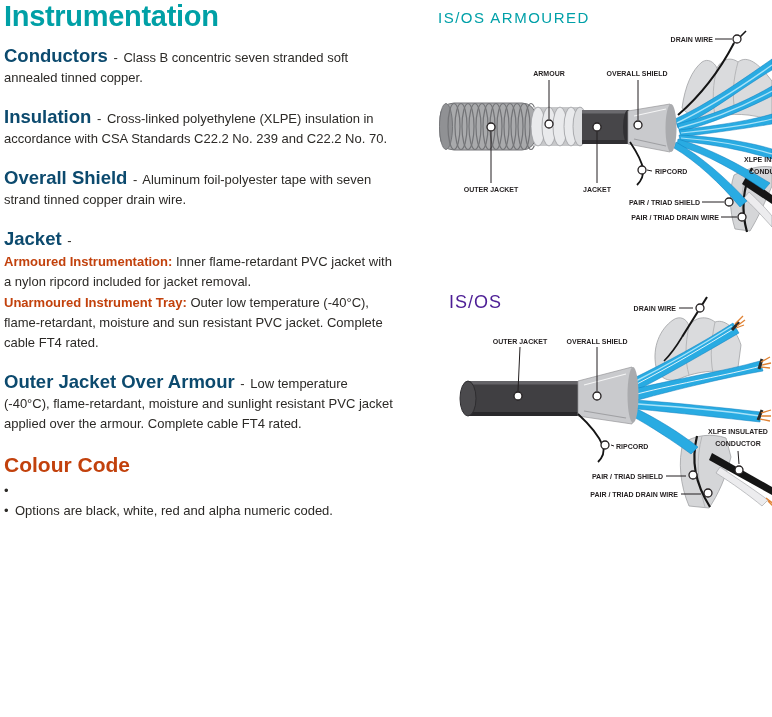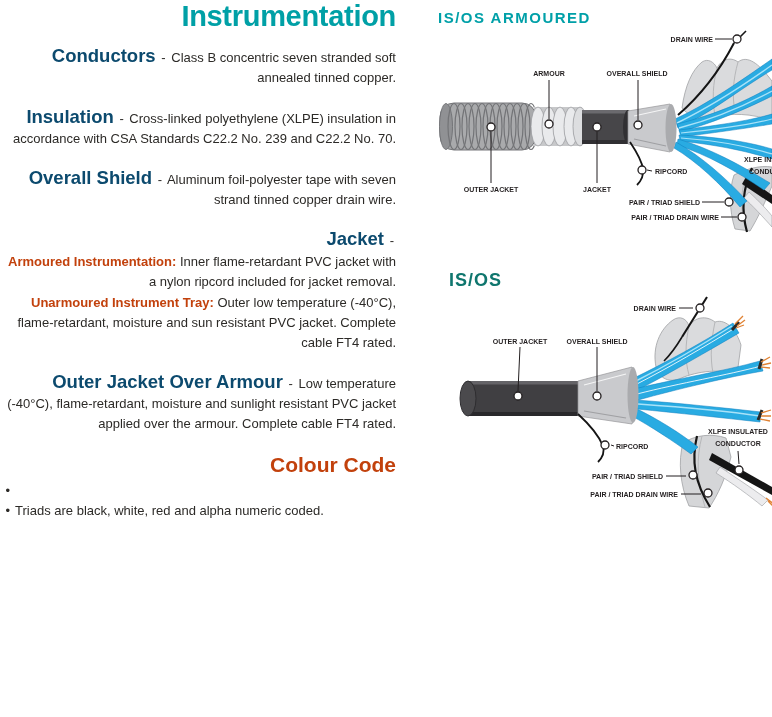--- a/index.html
+++ b/index.html
@@ -1,36 +1,36 @@
 <!DOCTYPE html>
 <html><head>
 <meta charset="utf-8">
 <style>
   html,body{margin:0;padding:0;background:#ffffff;}
   .page{position:relative;width:772px;height:540px;background:#ffffff;overflow:hidden;
-        font-family:"Liberation Sans",sans-serif;color:#2c2a27;text-align:right;}
+        font-family:"Liberation Sans",sans-serif;color:#2c2a27;}
   
   .left{position:absolute;left:4px;top:0;width:392px;}
   .main-title{margin:0 0 14px 0;font-size:29px;line-height:32px;font-weight:bold;
               color:#00a0a6;letter-spacing:-0.3px;}
   .sec{margin:0 0 19px 0;font-size:13px;line-height:20px;color:#2c2a27;}
   .sec .sh{font-size:18.5px;font-weight:bold;color:#0c4a6e;}
   .sec .dash{padding:0 2px;}
   .subp{margin:1px 0 0 0;font-size:13px;line-height:20px;}
   .lead{font-weight:bold;color:#c2410c;}
   .h2{margin:0 0 4px 0;font-size:21px;font-weight:bold;color:#c2410c;}
   .blk{margin:0 0 19px 0;}
   .bul{display:flex;gap:5px;font-size:13px;line-height:20px;}
   .bul .dot{width:6px;flex:none;}
   
   .right{position:absolute;left:430px;top:0;width:342px;height:717px;}
-  .dtitle1{position:absolute;left:8px;top:9px;font-size:15px;font-weight:bold;
+  .dtitle1{position:absolute;left:8px;top:9px;font-size:15px;font-weight:normal;
            color:#00a0a8;letter-spacing:1.5px;}
-  .dtitle2{position:absolute;left:19px;top:270px;font-size:18px;font-weight:bold;
-           color:#0f766e;letter-spacing:1px;}
+  .dtitle2{position:absolute;left:19px;top:292px;font-size:18px;font-weight:normal;
+           color:#4c1d95;letter-spacing:1px;}
   .svg1{position:absolute;left:0;top:28px;}
   .svg2{position:absolute;left:0;top:295px;}
   svg text{font-family:"Liberation Sans",sans-serif;font-weight:bold;font-size:7px;
            fill:#231f20;letter-spacing:0;}
   .leader{stroke:#231f20;stroke-width:1;}
   .lcirc{fill:#ffffff;stroke:#231f20;stroke-width:1.3;}
 </style>
 </head>
 <body>
 
@@ -78,21 +78,21 @@
       <span>Low temperature (-40°C), flame-retardant, moisture and sunlight resistant PVC jacket applied over the armour. Complete cable FT4 rated.</span>
     </p>
 
     <div class="blk">
       <h2 class="h2">Colour Code</h2>
       <div class="bul">
         <span class="dot">•</span>
       </div>
       <div class="bul">
         <span class="dot">•</span>
-        <span>Triads are black, white, red and alpha numeric coded.</span>
+        <span>Options are black, white, red and alpha numeric coded.</span>
       </div>
     </div>
 
     <div class="blk">
       <h2 class="h2">Options</h2>
       <div class="bul">
         <span class="dot">•</span>
         <span>Voltage: 150V</span>
       </div>
     </div>

